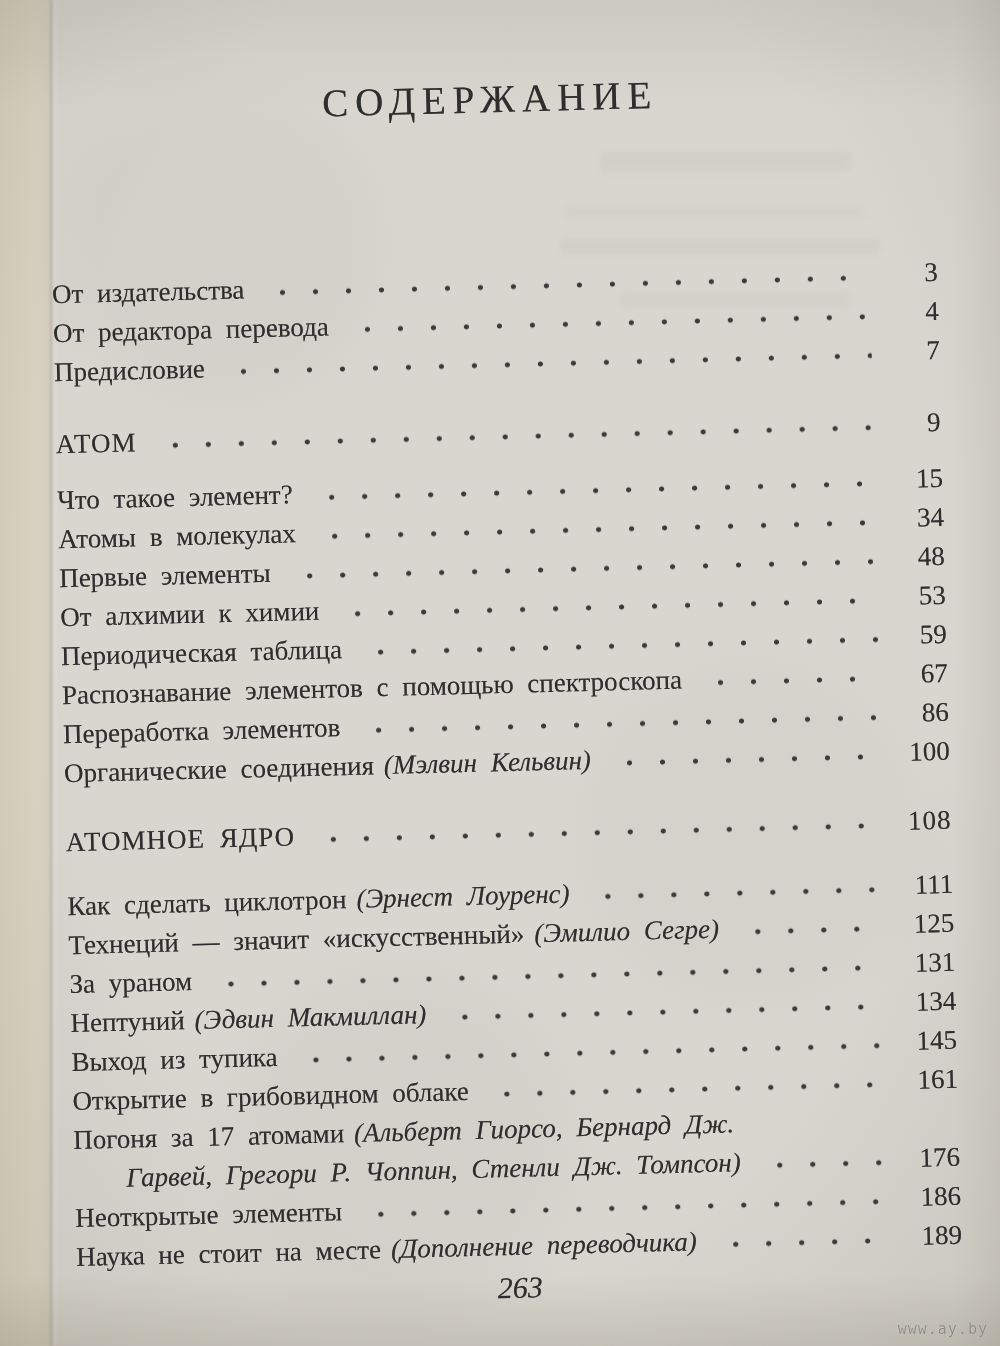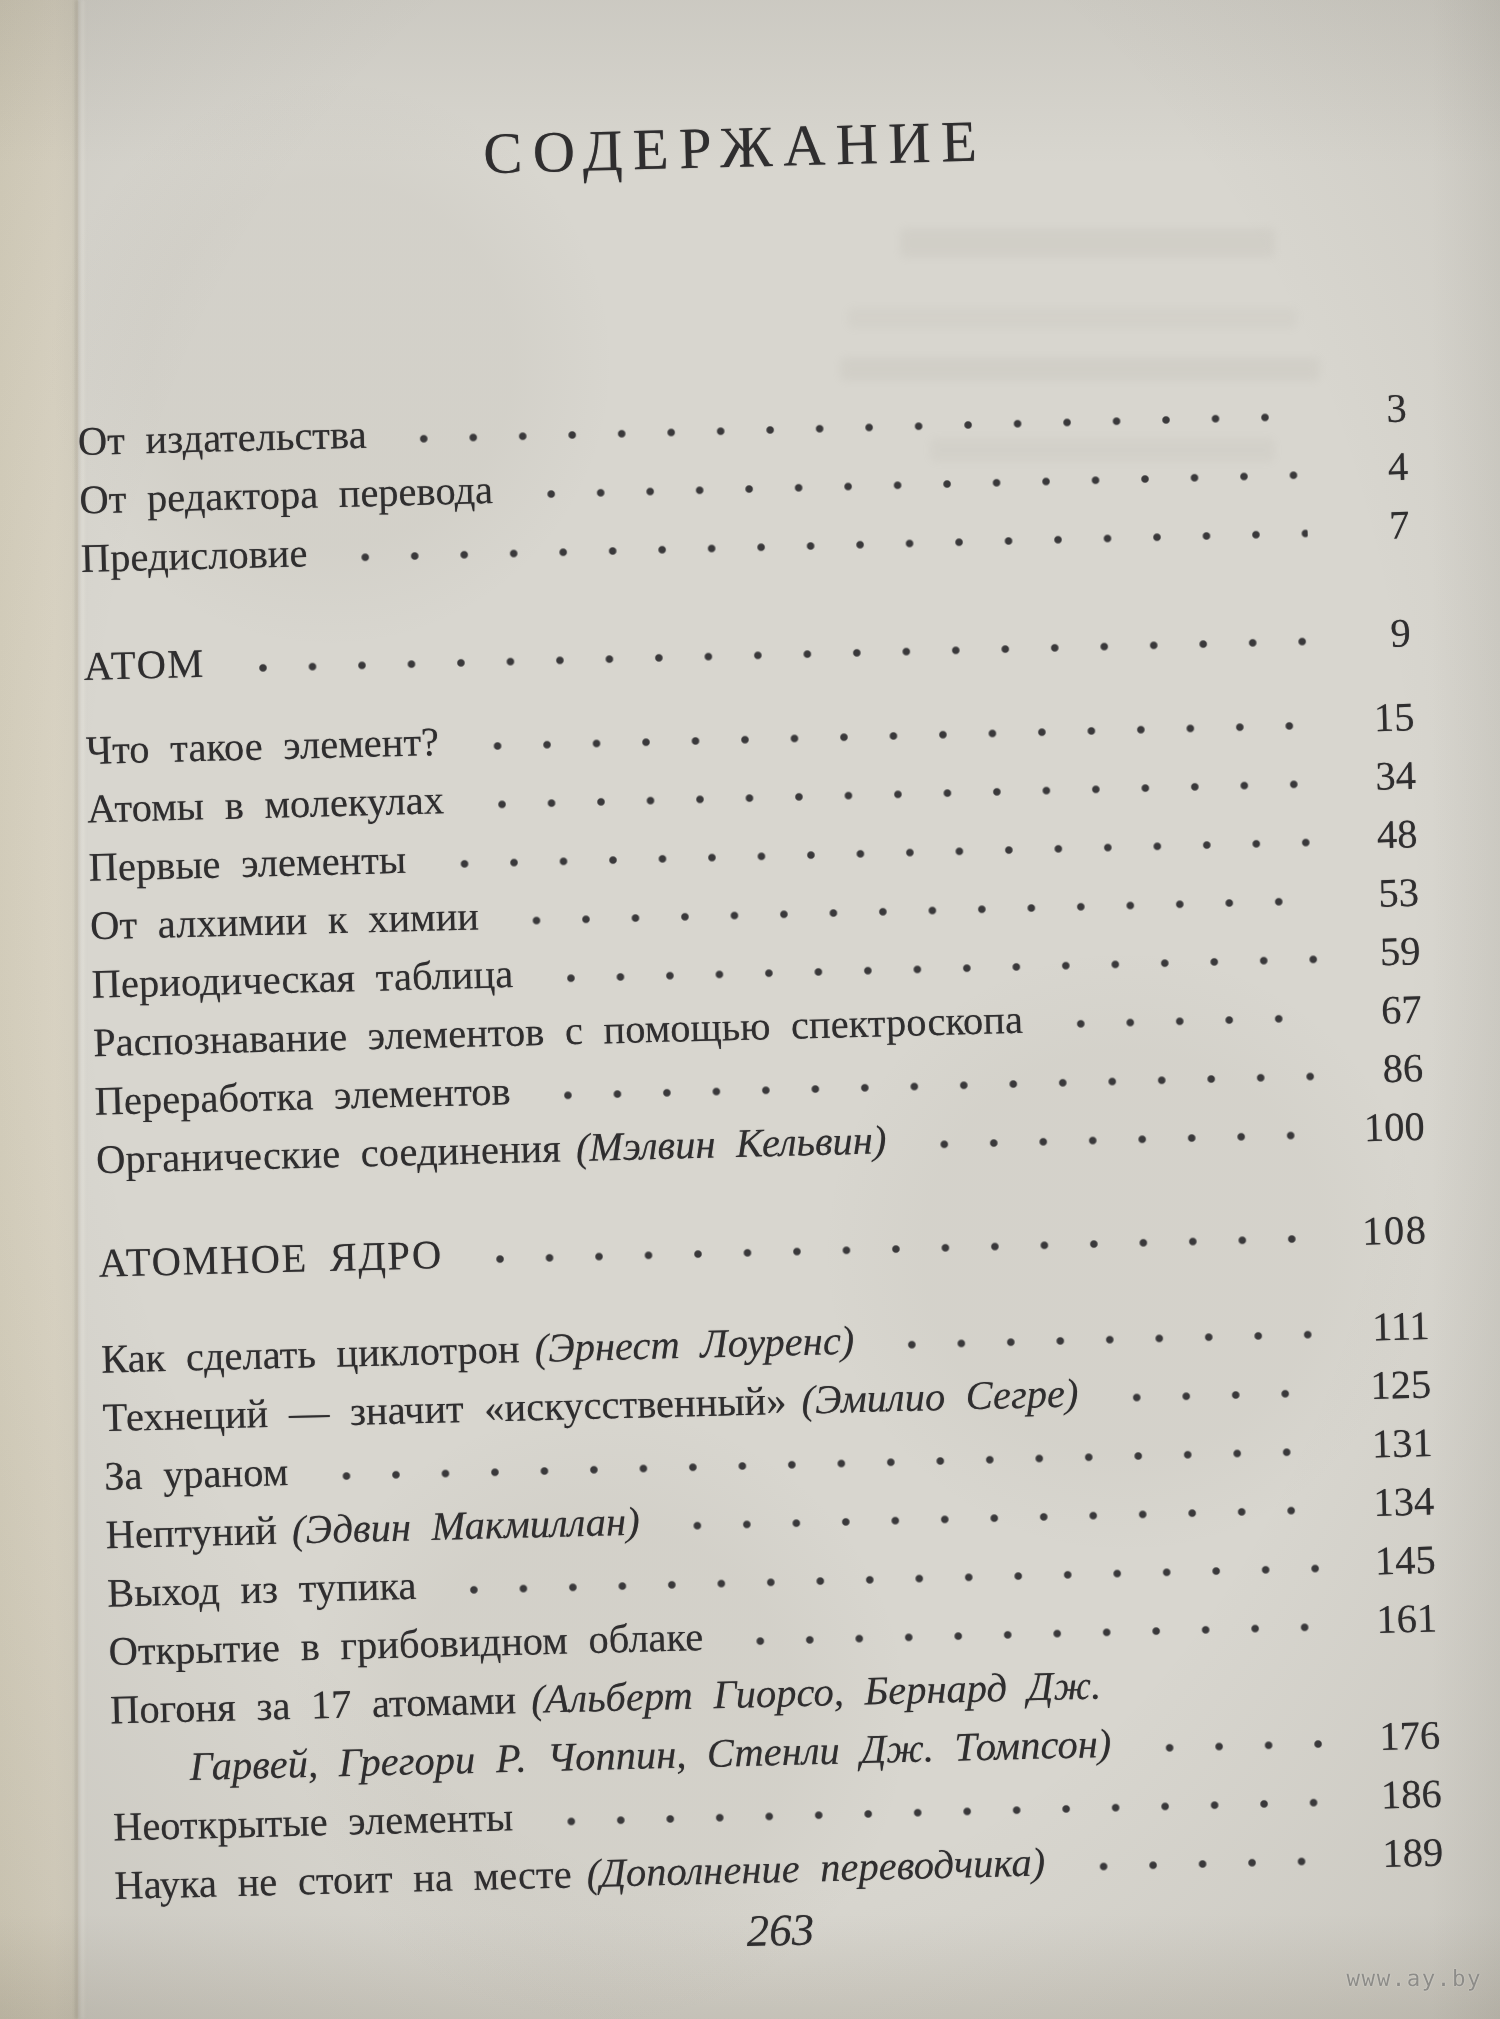--- a/index.html
+++ b/index.html
@@ -104,21 +104,21 @@
   .no-leader .leader, .no-leader .pagenum { visibility: hidden; }
   .cont { padding-left: 42px; }
   .folio {
     text-align: center;
     font-style: italic;
     font-size: 30px;
     margin-top: 8px;
   }
   .watermark {
     position: absolute;
-    right: 12px; bottom: 18px;
+    right: 12px; bottom: 8px;
     font-family: "DejaVu Sans Mono", "Liberation Mono", monospace;
     font-size: 15px;
     color: #8d8c88;
     letter-spacing: 1px;
     text-shadow: 0 0 1px rgba(255,255,255,0.6);
   }
 </style>
 </head>
 <body>
 

